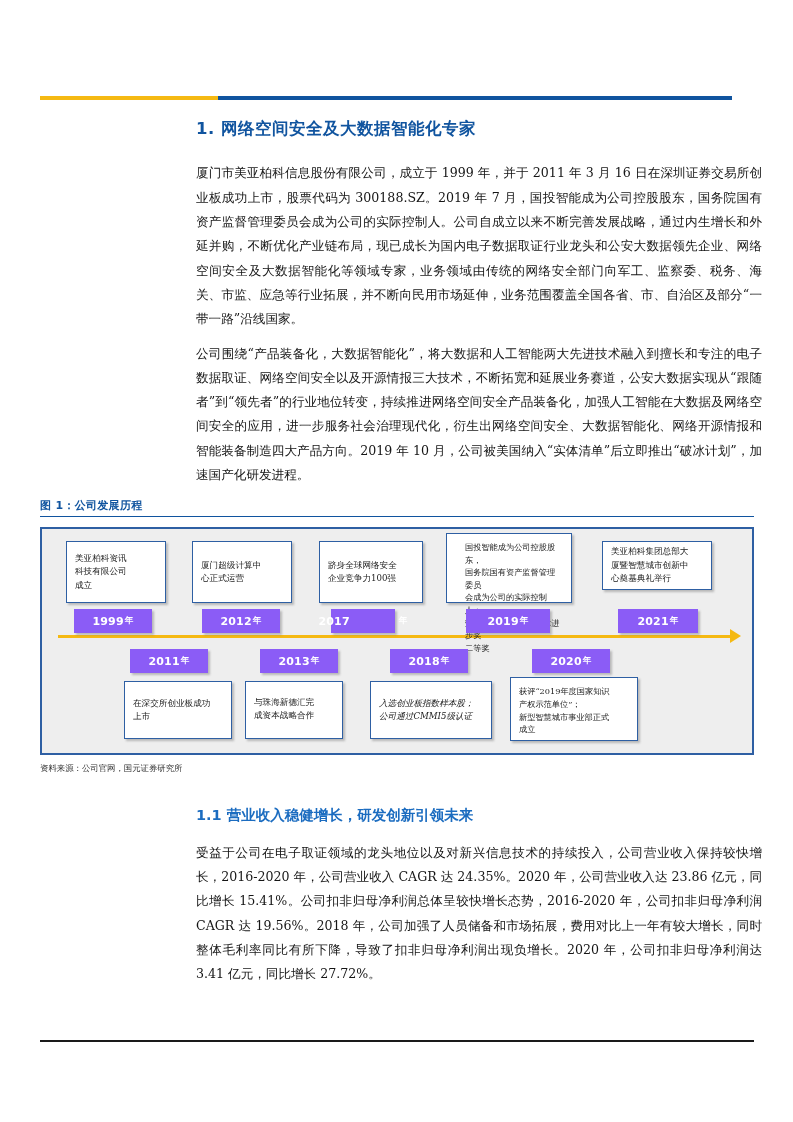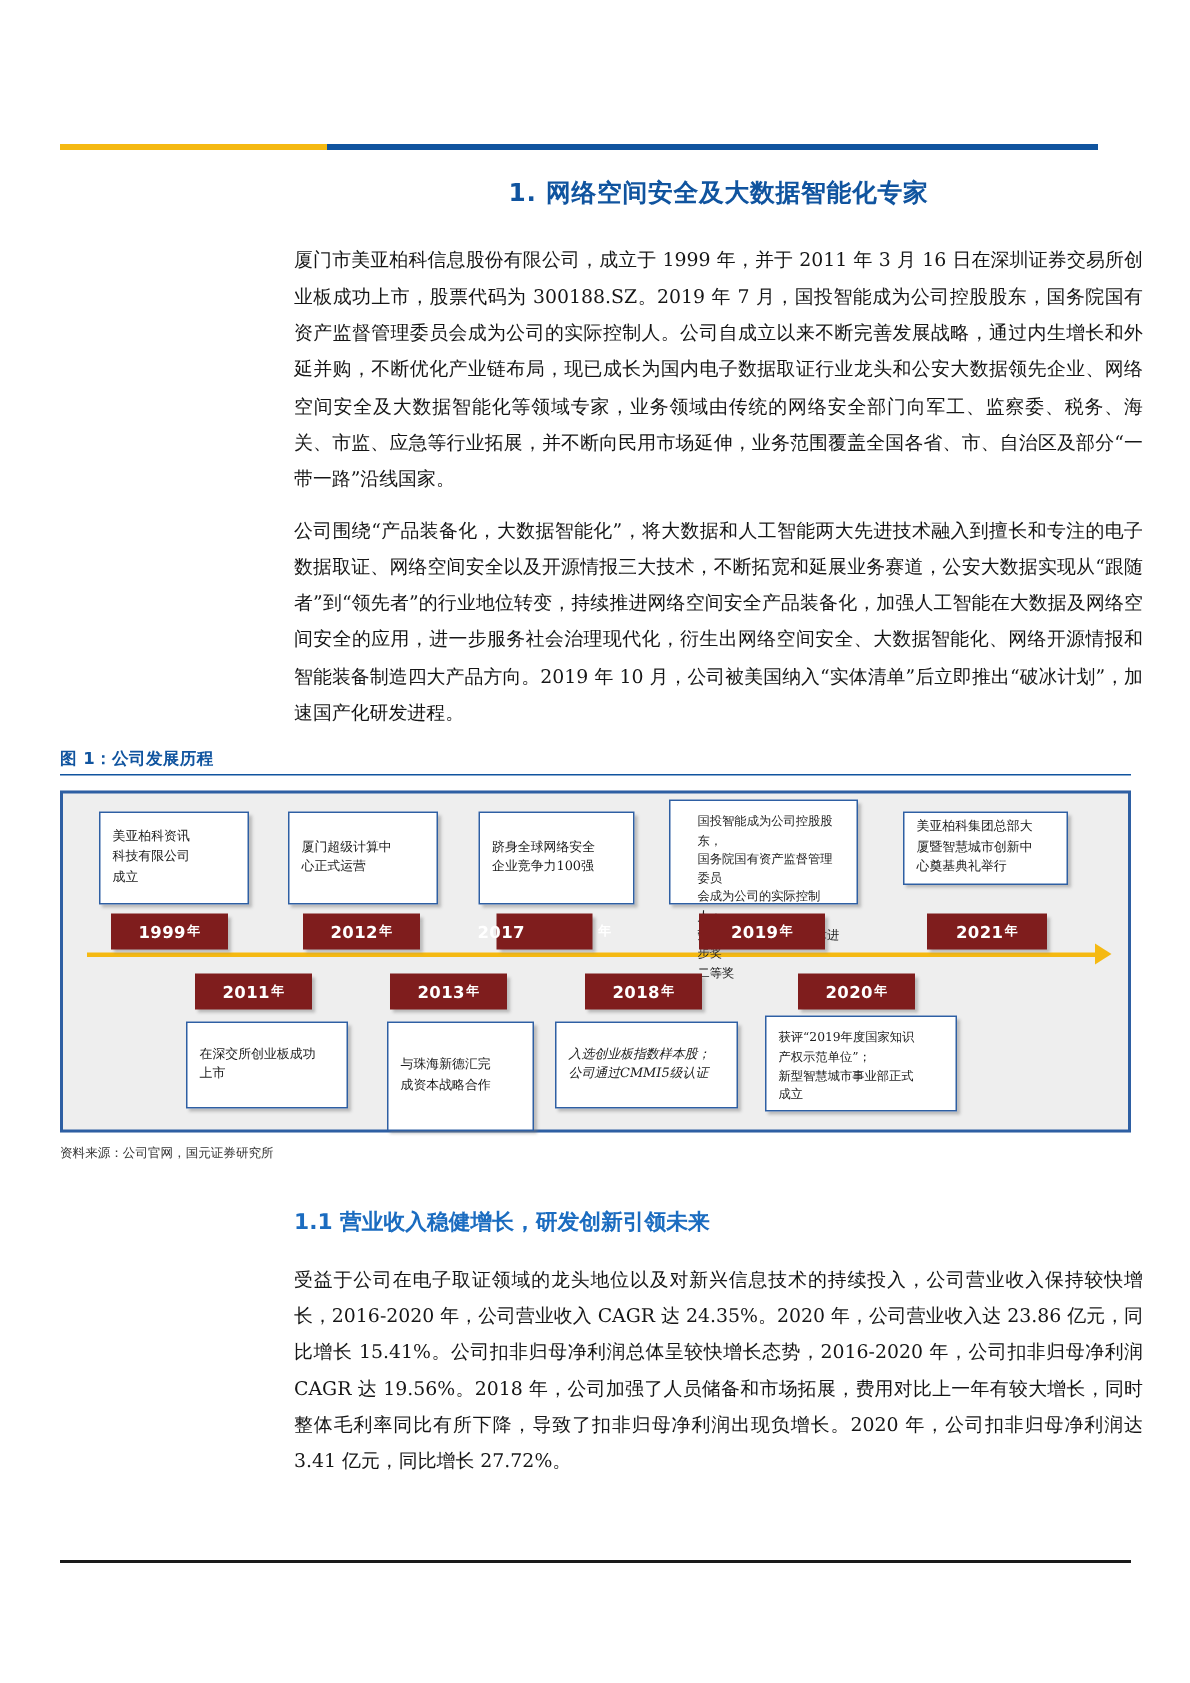--- a/index.html
+++ b/index.html
@@ -57,21 +57,20 @@
     width: 566px;
   }
   h1.section-title {
     font-family: "DejaVu Sans", "Liberation Sans", sans-serif;
     font-size: 16.5px;
     font-weight: bold;
     color: #10549f;
     letter-spacing: 0.5px;
     margin: 0 0 22px 0;
     line-height: 1.3;
-    text-align: center;
   }
   p.body-text {
     font-family: "DejaVu Serif", "Liberation Serif", serif;
     font-size: 12.6px;
     line-height: 24.3px;
     color: #151515;
     margin: 0 0 10px 0;
     text-align: justify;
     text-justify: inter-ideograph;
   }
@@ -142,21 +141,21 @@
     font-family: "DejaVu Serif", "Liberation Serif", serif;
     font-size: 8.6px;
     line-height: 13.5px;
     color: #1a1a1a;
     display: flex;
     align-items: center;
     white-space: pre-line;
   }
   .node-year {
     position: absolute;
-    background: #7f1d1d;
+    background: #8b5cf6;
     color: #ffffff;
     font-family: "DejaVu Sans", "Liberation Sans", sans-serif;
     font-size: 11px;
     font-weight: bold;
     display: flex;
     align-items: center;
     justify-content: center;
     box-shadow: 2px 2px 2px rgba(120,120,120,0.45);
     box-sizing: border-box;
     letter-spacing: 0.2px;
@@ -201,21 +200,21 @@
         <div class="node-box" style="left:24px; top:12px; width:100px; height:62px;">美亚柏科资讯
 科技有限公司
 成立</div>
         <div class="node-year" style="left:32px; top:80px; width:78px; height:24px;">
           <span>1999</span>
             <span class="yr-suffix">年</span>
         </div>
       </div>
 
       <div class="node">
-        <div class="node-box" style="left:150px; top:12px; width:100px; height:62px;">厦门超级计算中
+        <div class="node-box" style="left:150px; top:12px; width:100px; height:62px;font-family:Liberation Serif, serif;">厦门超级计算中
 心正式运营</div>
         <div class="node-year" style="left:160px; top:80px; width:78px; height:24px;">
           <span>2012</span>
             <span class="yr-suffix">年</span>
         </div>
       </div>
 
       <div class="node">
         <div class="node-box" style="left:277px; top:12px; width:104px; height:62px;">跻身全球网络安全
 企业竞争力100强</div>
@@ -254,21 +253,21 @@
         </div>
         <div class="node-box" style="left:58px; top:152px; width:108px; height:58px;margin-left:24px;">在深交所创业板成功
 上市</div>
       </div>
 
       <div class="node">
         <div class="node-year" style="left:218px; top:120px; width:78px; height:24px;">
           <span>2013</span>
             <span class="yr-suffix">年</span>
         </div>
-        <div class="node-box" style="left:216px; top:152px; width:98px; height:73px;font-family:Liberation Mono, monospace;">与珠海新德汇完
+        <div class="node-box" style="left:203px; top:152px; width:98px; height:58px;font-family:Liberation Mono, monospace;">与珠海新德汇完
 成资本战略合作</div>
       </div>
 
       <div class="node">
         <div class="node-year" style="left:348px; top:120px; width:78px; height:24px;">
           <span>2018</span>
             <span class="yr-suffix">年</span>
         </div>
         <div class="node-box" style="left:328px; top:152px; width:122px; height:58px;font-style:italic;">入选创业板指数样本股；
 公司通过CMMI5级认证</div>

